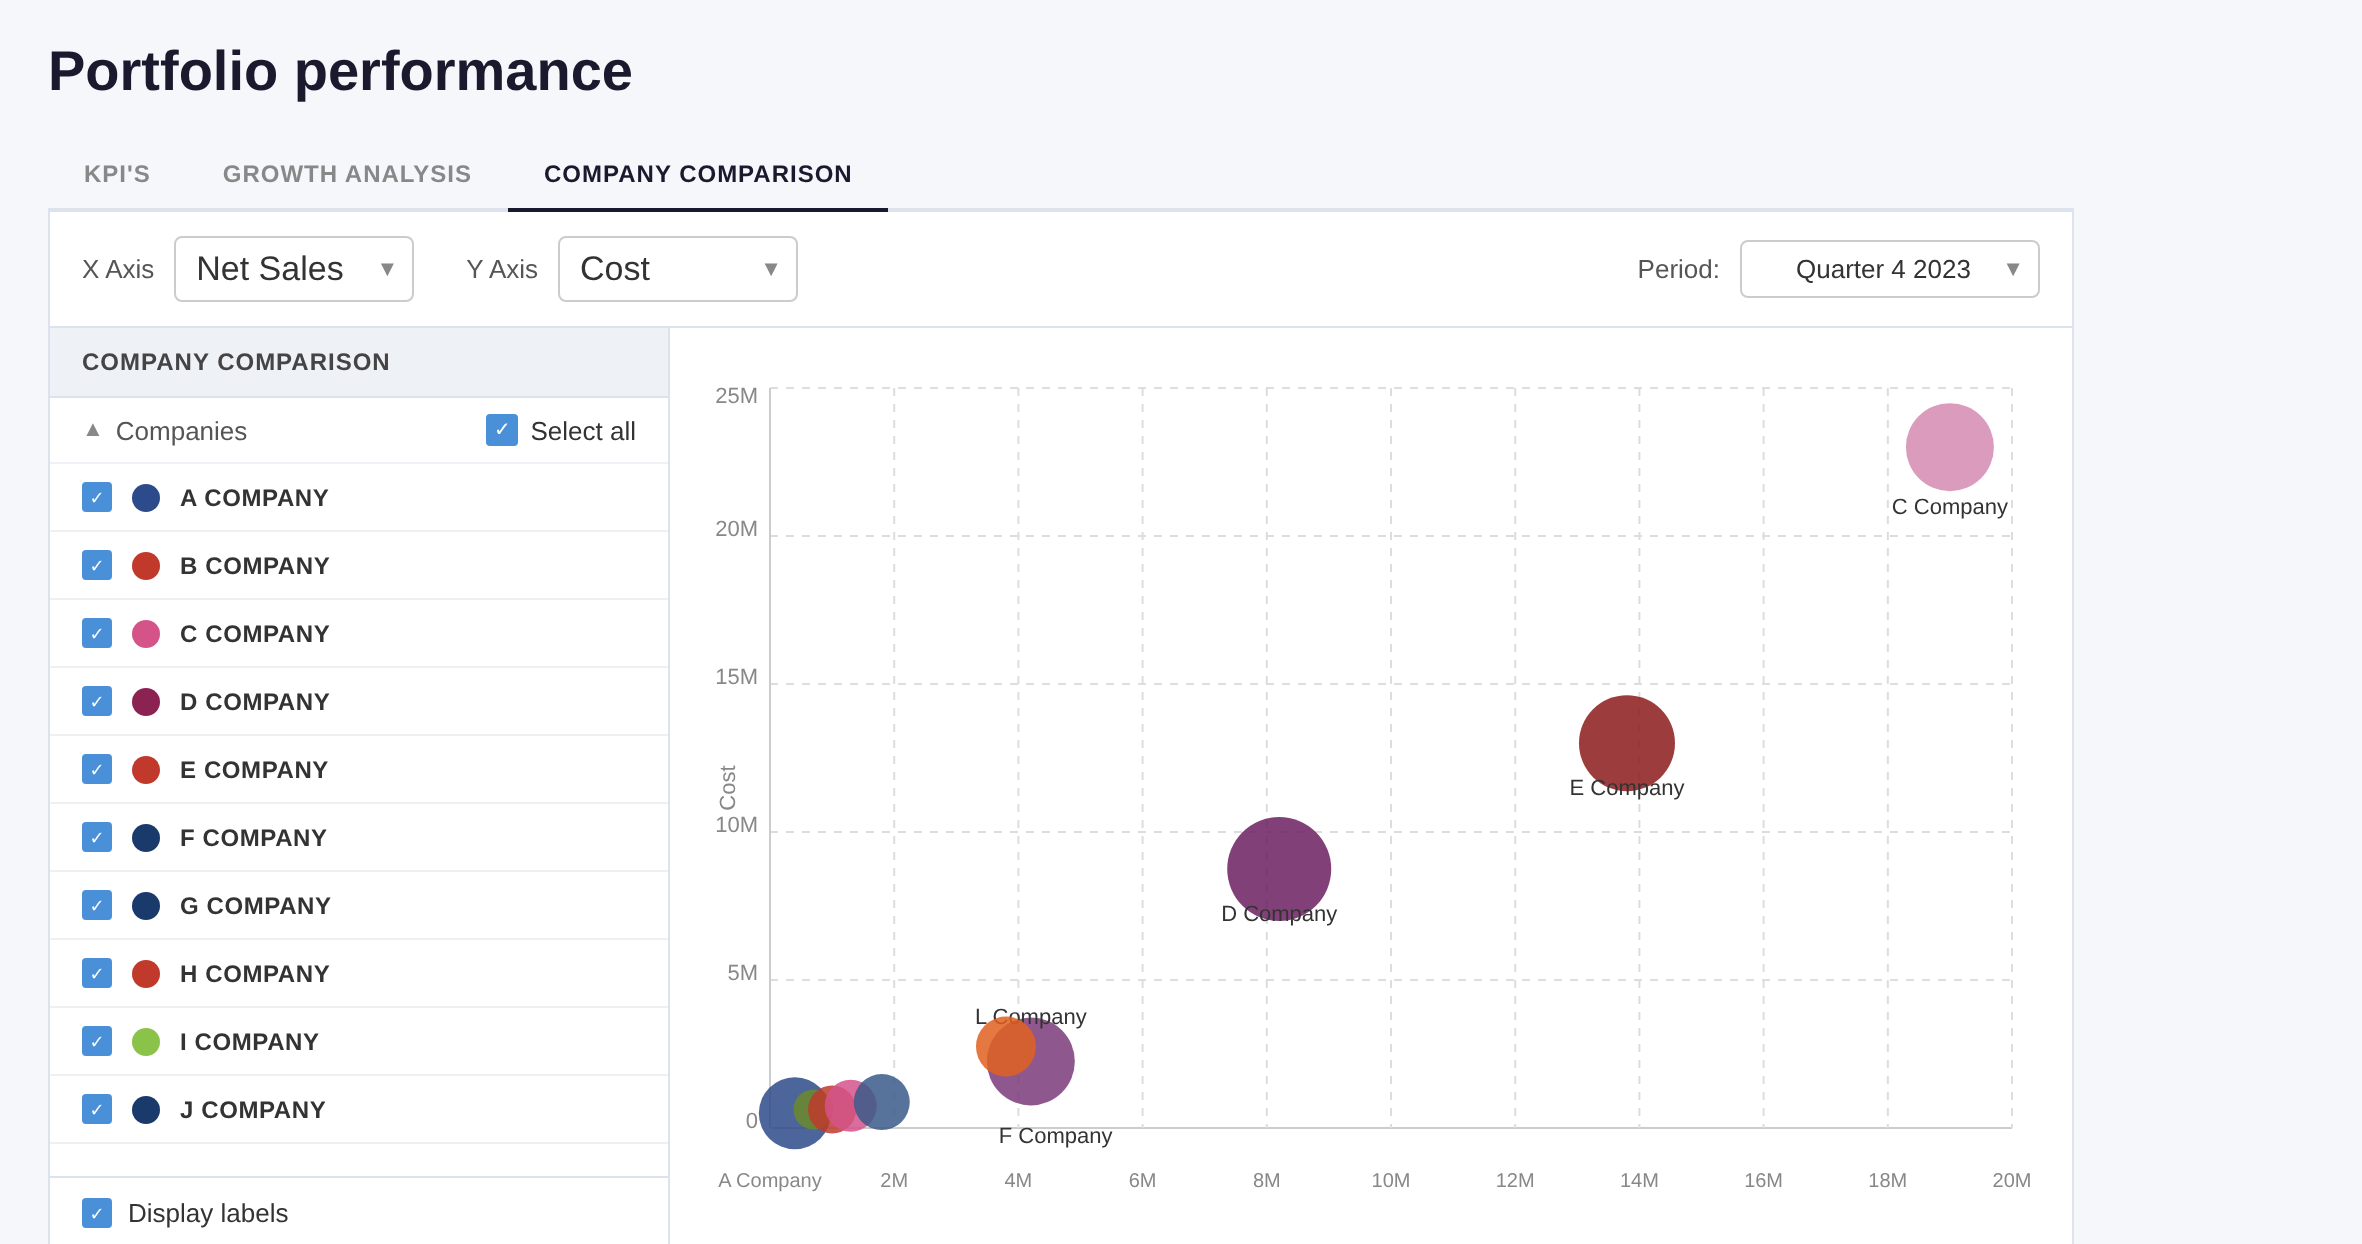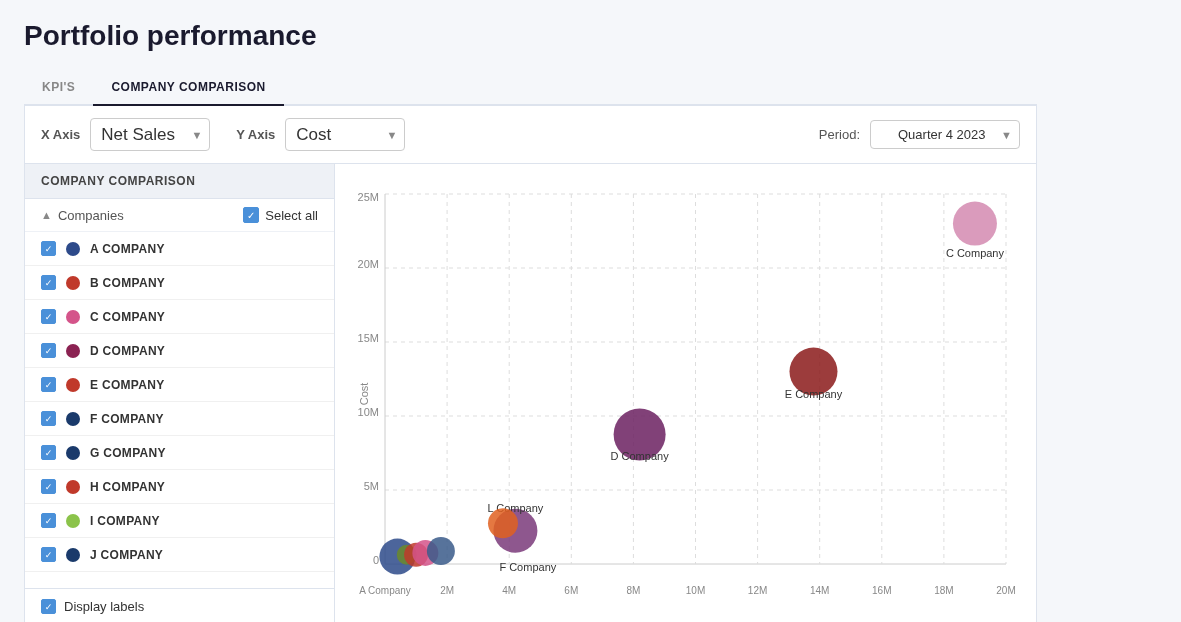--- a/index.html
+++ b/index.html
@@ -7,21 +7,21 @@
 
     .page-wrapper { background: #f5f7fa; padding: 20px 24px 0; width: 1061px; min-height: 622px; }
 
     .page-title { font-size: 28px; font-weight: 700; color: #1a1a2e; margin-bottom: 18px; }
 
     .tabs { display: flex; gap: 0; border-bottom: 2px solid #dde3ed; margin-bottom: 0; }
     .tab { padding: 10px 18px; font-size: 12px; font-weight: 600; color: #888; cursor: pointer; letter-spacing: 0.5px; border-bottom: 2px solid transparent; margin-bottom: -2px; }
     .tab.active { color: #1a1a2e; border-bottom: 2px solid #1a1a2e; }
 
     .controls-bar { display: flex; align-items: center; background: #fff; padding: 12px 16px; border: 1px solid #dde3ed; border-top: none; gap: 10px; }
-    .axis-label { font-size: 13px; color: #555; font-weight: 700; }
+    .axis-label { font-size: 13px; color: #555; font-weight: 400; }
     .select-wrapper { position: relative; display: inline-flex; align-items: center; }
     .axis-select { appearance: none; border: 1px solid #ccc; border-radius: 4px; padding: 6px 28px 6px 10px; font-size: 17px; color: #333; background: #fff; cursor: pointer; min-width: 120px; }
     .select-arrow { position: absolute; right: 8px; pointer-events: none; color: #888; font-size: 11px; }
     .period-label { margin-left: auto; font-size: 13px; color: #555; font-weight: 500; }
     .period-select { appearance: none; border: 1px solid #ccc; border-radius: 4px; padding: 6px 28px 6px 27px; font-size: 13px; color: #333; background: #fff; cursor: pointer; min-width: 150px; }
 
     .main-content { display: flex; background: #fff; border: 1px solid #dde3ed; border-top: none; }
 
     .panel { width: 310px; flex-shrink: 0; border-right: 1px solid #dde3ed; display: flex; flex-direction: column; }
 
@@ -52,20 +52,21 @@
     .chart-plot { position: absolute; left: 40px; right: 10px; top: 10px; bottom: 40px; }
   </style>
 </head>
 <body>
 
 <div class="page-wrapper">
   <h1 class="page-title">Portfolio performance</h1>
 
   <div class="tabs">
     <div class="tab">KPI'S</div>
+    <div class="tab">GROWTH ANALYSIS</div>
     <div class="tab active">COMPANY COMPARISON</div>
   </div>
 
   <div class="controls-bar">
     <span class="axis-label">X Axis</span>
     <div class="select-wrapper">
       <select class="axis-select">
         <option>Net Sales</option>
       </select>
       <span class="select-arrow">▼</span>

